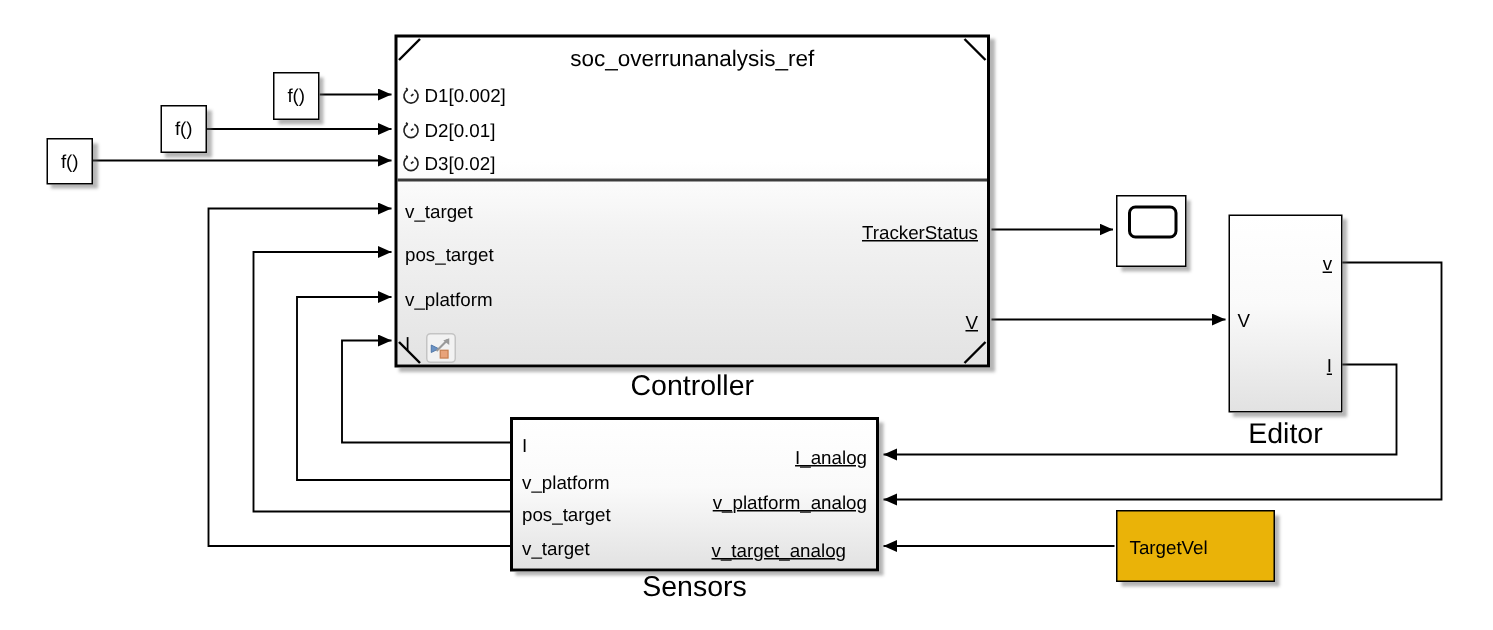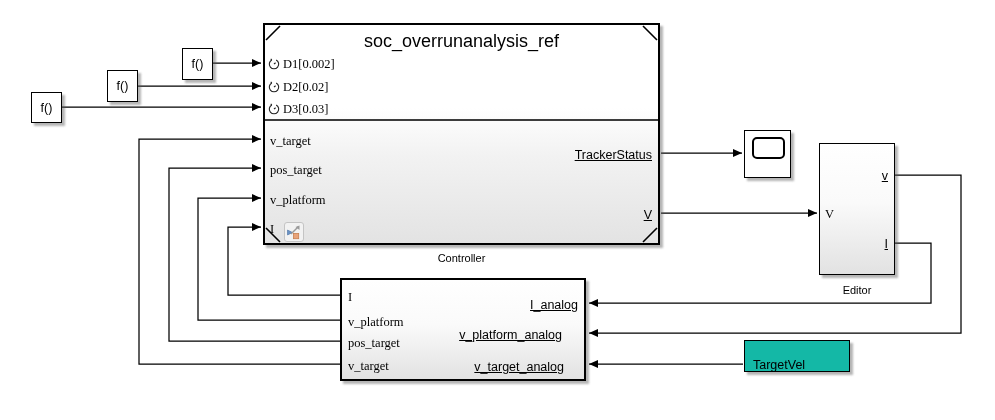--- a/index.html
+++ b/index.html
@@ -16,26 +16,26 @@
     border:1.5px solid #000;
     background:linear-gradient(180deg,#ffffff 0%,#fafafa 45%,#e2e2e2 100%);
     box-shadow:3px 3px 2px rgba(90,90,90,0.45);
   }
   .fcn{
     display:flex;align-items:center;justify-content:center;
     font-size:12.5px;background:#ffffff;
   }
   .controller{border-width:2.3px;background:linear-gradient(180deg,#ffffff 0%,#ffffff 38%,#f2f2f2 60%,#e3e3e3 100%);}
   .sensors{border-width:2px;}
-  .ctrl-title{position:absolute;left:0;right:0;top:6px;text-align:center;font-size:18px;}
+  .ctrl-title{position:absolute;left:0;right:0;top:6px;text-align:center;font-size:15px;}
   .divider{position:absolute;left:0;right:0;top:94px;height:1.5px;background:#3c3c3c;}
   .portlabel{position:absolute;font-size:12.5px;line-height:16px;height:16px;white-space:nowrap;}
-  .pl-left{text-align:right;font-family:Liberation Serif, serif;}
+  .pl-left{text-align:right;}
   .pl-right{text-align:right;text-decoration:underline;}
-  .caption{position:absolute;text-align:center;font-size:11px;line-height:16px;}
+  .caption{position:absolute;text-align:center;font-size:19px;line-height:16px;}
   .corners{position:absolute;left:0;top:0;}
   .corners line{stroke:#000;stroke-width:1.6px;}
   .clockicon{position:absolute;width:12px;height:12px;}
   .badge{
     position:absolute;left:19px;top:197px;width:20px;height:20px;
     background:#f2f2f2;border:1px solid #c4c4c4;border-radius:3px;box-sizing:border-box;
   }
   .scope-screen{
     position:absolute;left:7px;top:6px;width:33px;height:22px;
     border:2px solid #000;border-radius:5px;box-sizing:border-box;background:#fff;
@@ -91,28 +91,28 @@
       <path d="M3.8,1.9 L2.7,0.8" stroke="#222" stroke-width="1.1"></path>
       <path d="M6,6 L7.6,4.7" stroke="#222" stroke-width="1.1"></path>
     </svg>
     <div class="portlabel pl-left" style="left:18px;top:31px;">D1[0.002]</div>
 
     <svg class="clockicon" style="left:3px;top:56px;" viewBox="0 0 12 12">
       <path d="M3.8,1.9 A4.7,4.7 0 1 0 8.2,1.9" fill="none" stroke="#222" stroke-width="1.1"></path>
       <path d="M3.8,1.9 L2.7,0.8" stroke="#222" stroke-width="1.1"></path>
       <path d="M6,6 L7.6,4.7" stroke="#222" stroke-width="1.1"></path>
     </svg>
-    <div class="portlabel pl-left" style="left:18px;top:54px;">D2[0.02]</div>
+    <div class="portlabel pl-left" style="left:18px;top:54px;">D2[0.01]</div>
 
     <svg class="clockicon" style="left:3px;top:78px;" viewBox="0 0 12 12">
       <path d="M3.8,1.9 A4.7,4.7 0 1 0 8.2,1.9" fill="none" stroke="#222" stroke-width="1.1"></path>
       <path d="M3.8,1.9 L2.7,0.8" stroke="#222" stroke-width="1.1"></path>
       <path d="M6,6 L7.6,4.7" stroke="#222" stroke-width="1.1"></path>
     </svg>
-    <div class="portlabel pl-left" style="left:18px;top:76px;">D3[0.03]</div>
+    <div class="portlabel pl-left" style="left:18px;top:76px;">D3[0.02]</div>
 
     <div class="divider"></div>
 
     <div class="portlabel pl-left" style="left:5px;top:108px;">v_target</div>
     <div class="portlabel pl-left" style="left:5px;top:137px;">pos_target</div>
     <div class="portlabel pl-left" style="left:5px;top:167px;">v_platform</div>
     <div class="portlabel pl-left" style="left:5px;top:196px;">I</div>
 
     <div class="portlabel pl-right" style="right:6px;top:122px;">TrackerStatus</div>
     <div class="portlabel pl-right" style="right:6px;top:182px;">V</div>
@@ -138,21 +138,22 @@
     <div class="portlabel pl-right" style="right:6px;top:92px;">I</div>
   </div>
   <div class="caption" style="left:819px;top:282px;width:76px;">Editor</div>
 
   <div class="block sensors" style="left:340px;top:278px;width:246px;height:103px;">
     <div class="portlabel pl-left" style="left:6px;top:9px;">I</div>
     <div class="portlabel pl-left" style="left:6px;top:34px;">v_platform</div>
     <div class="portlabel pl-left" style="left:6px;top:55px;">pos_target</div>
     <div class="portlabel pl-left" style="left:6px;top:78px;">v_target</div>
     <div class="portlabel pl-right" style="right:6px;top:17px;text-align:right;">I_analog</div>
-    <div class="portlabel pl-right" style="right:22px;top:47px;">v_platform_analog</div>
+    <div class="portlabel pl-right" style="right:6px;top:47px;">v_platform_analog</div>
     <div class="portlabel pl-right" style="right:20px;top:79px;">v_target_analog</div>
   </div>
+  <div class="caption" style="left:340px;top:384px;width:246px;">Sensors</div>
 
-  <div class="block" style="left:744px;top:340px;width:106px;height:32px;background:#14b8a6;">
+  <div class="block" style="left:744px;top:340px;width:106px;height:48px;background:#eab308;">
     <div class="sigval">TargetVel</div>
   </div>
 
 </div>
 
 </body></html>

